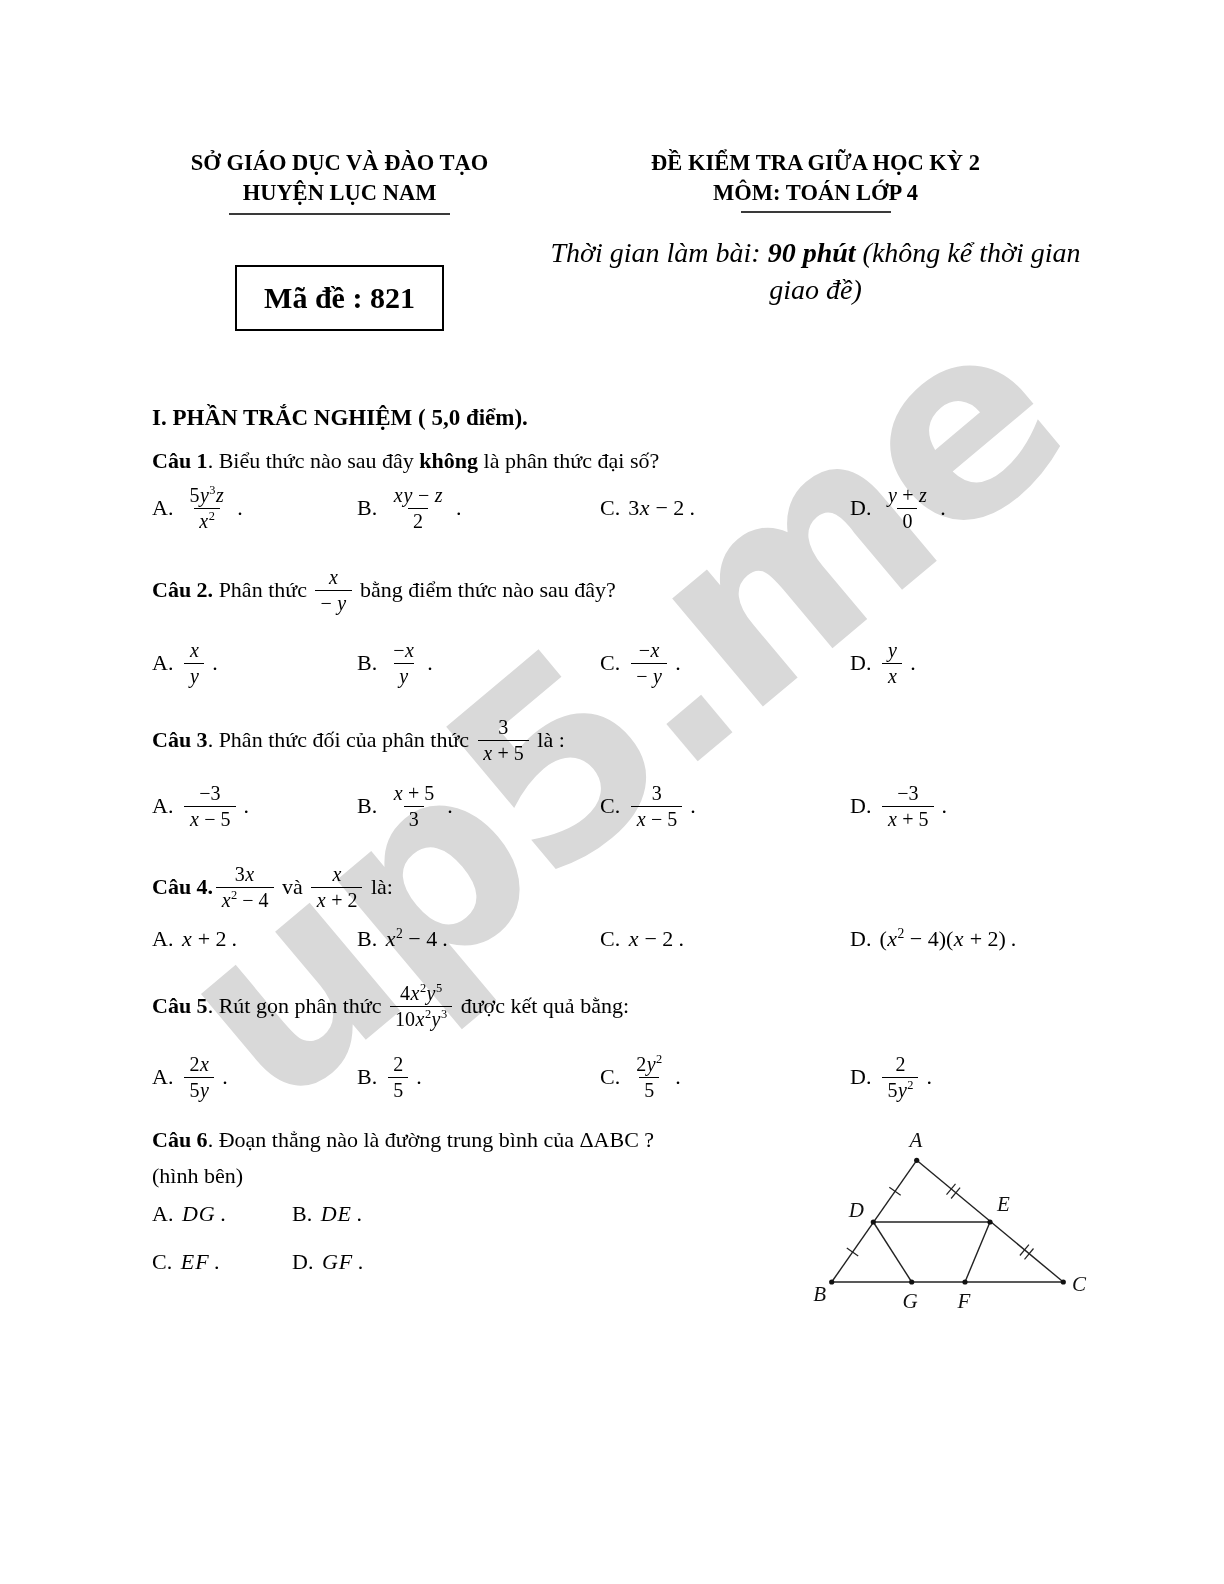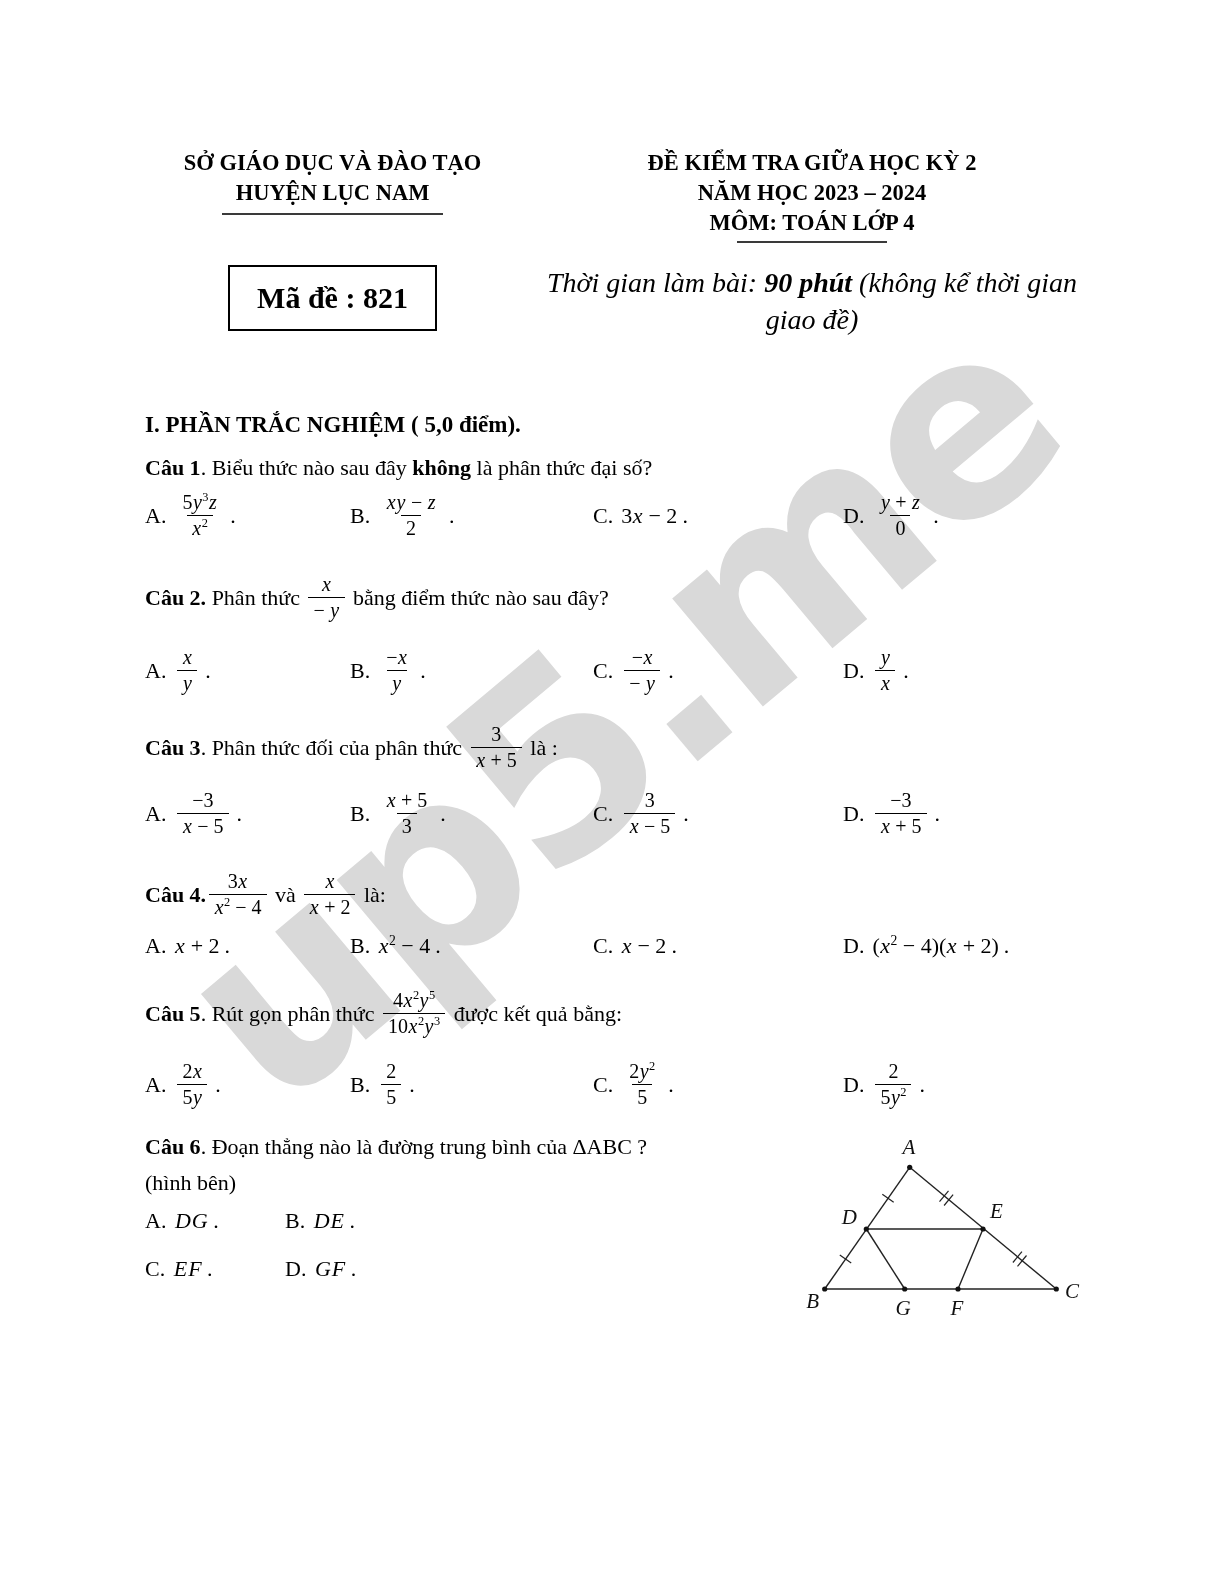--- a/index.html
+++ b/index.html
@@ -1,21 +1,21 @@
 <!DOCTYPE html>
 <html><head>
 <meta charset="utf-8">
 <style>
   html,body{margin:0;padding:0;background:#fff;}
   .page{position:relative;width:1224px;height:1584px;background:#fff;overflow:hidden;
         font-family:"Liberation Serif","DejaVu Serif",serif;color:#000;}
   .wm{position:absolute;left:618px;top:712px;transform:translate(-50%,-50%) rotate(-40deg);
       font-family:"DejaVu Sans",sans-serif;font-weight:700;font-size:258px;letter-spacing:-8px;
       white-space:nowrap;z-index:0;user-select:none;}
-  .content{position:relative;z-index:1;padding:0 95px 0 145px;}
+  .content{position:relative;z-index:1;padding:0 95px 0 145px;margin-left:7px;}
   
   .header{display:flex;margin-top:148px;}
   .h-left{width:375px;text-align:center;font-weight:bold;font-size:22.5px;line-height:1.33;}
   .h-left .u-span{display:inline-block;border-bottom:2px solid #3a3a3a;padding:0 14px 5px;}
   .exam-box{display:inline-block;margin-top:50px;border:2px solid #000;padding:11px 27px;
             font-size:30px;font-weight:bold;}
   .h-right{flex:1;text-align:center;font-weight:bold;font-size:22.5px;line-height:1.33;padding-right:25px;}
   .hr-underline{width:150px;border-bottom:2px solid #3a3a3a;margin:3px auto 0;}
   .time-line{margin-top:21px;font-weight:normal;font-style:italic;font-size:28px;}
   .time-line b{font-style:italic;}
@@ -56,21 +56,20 @@
     <div class="header">
       <div class="h-left">
         <div>SỞ GIÁO DỤC VÀ ĐÀO TẠO</div>
         <div><span class="u-span">HUYỆN LỤC NAM</span></div>
         <div>
           <span class="exam-box">Mã đề : 821</span>
         </div>
       </div>
       <div class="h-right">
         <div>ĐỀ KIỂM TRA GIỮA HỌC KỲ 2</div>
-        <div>NĂM HỌC 2023 – 2024</div>
         <div>MÔM: TOÁN LỚP 4</div>
         <div class="hr-underline"></div>
         <div class="time-line"><span>Thời gian làm bài: </span><b>90 phút</b><span> (không kể thời gian giao đề)</span></div>
       </div>
     </div>
 
     <div class="section-title">I. PHẦN TRẮC NGHIỆM ( 5,0 điểm).</div>
 
     <div class="questions">
         <div class="q q1">

